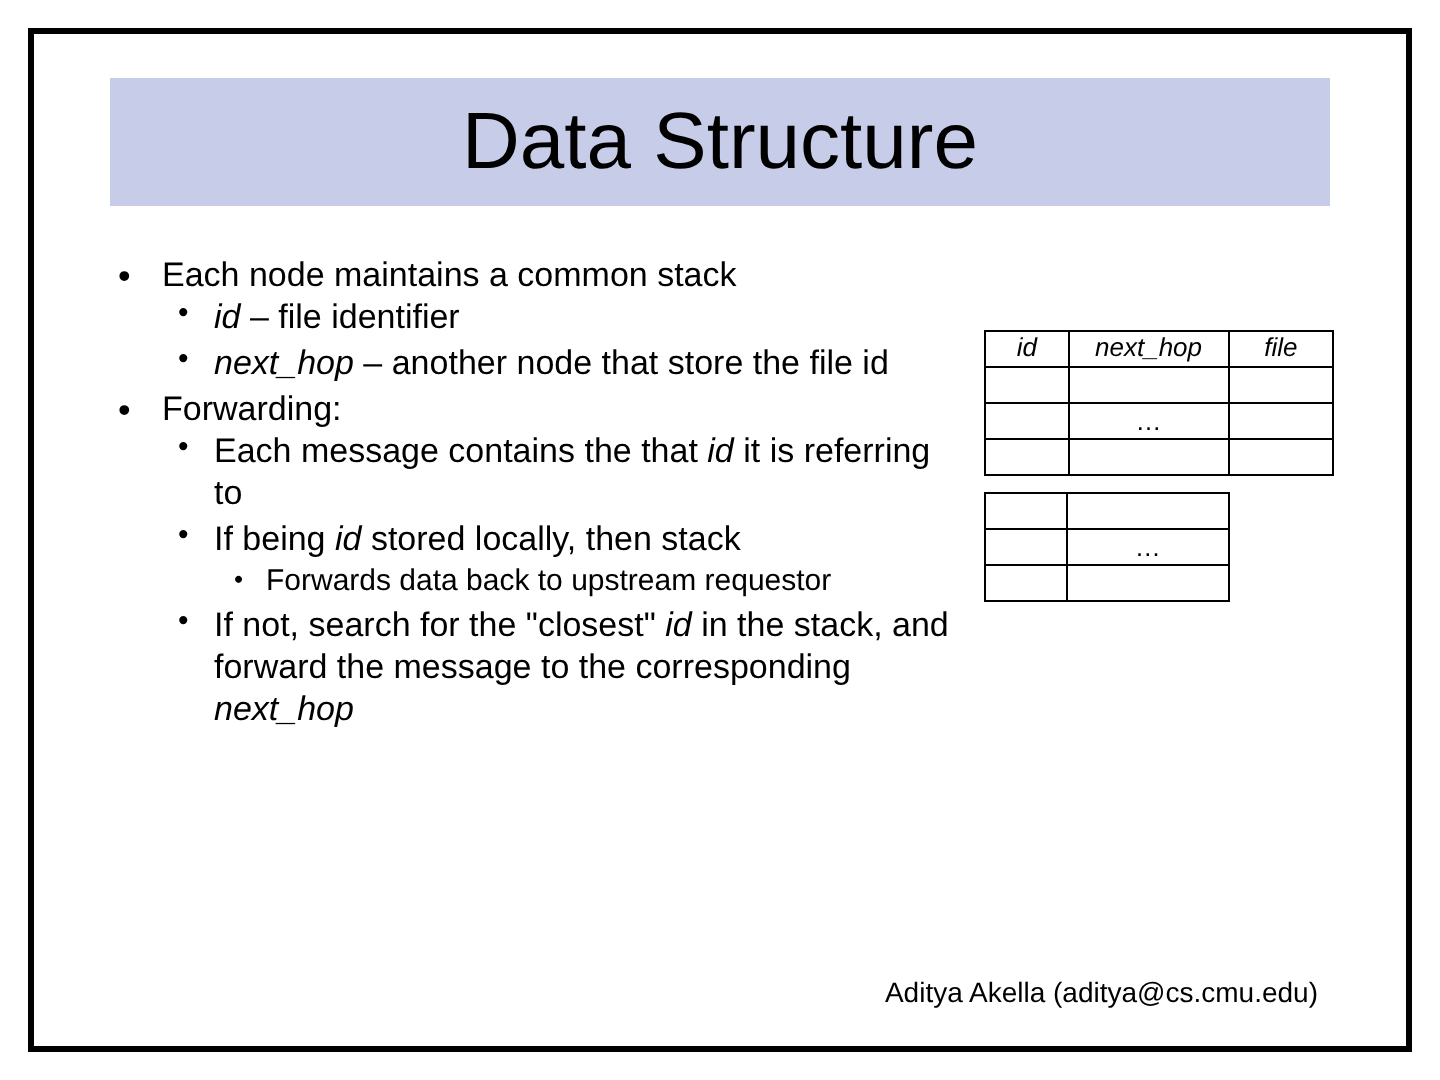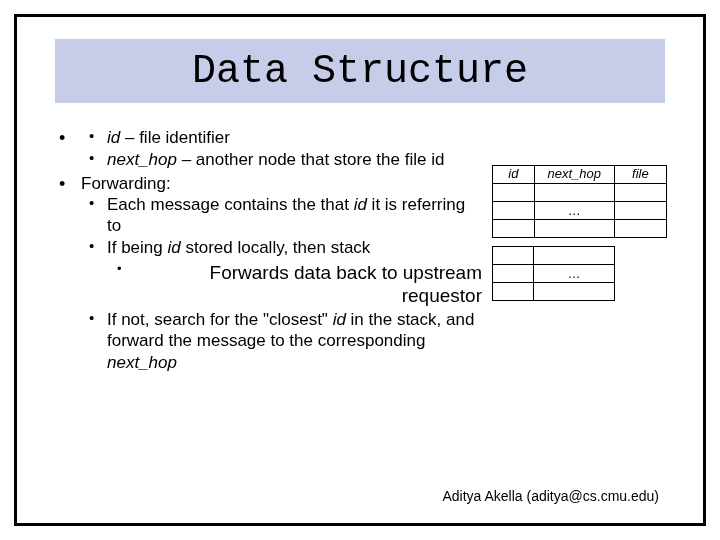--- a/index.html
+++ b/index.html
@@ -24,42 +24,42 @@
     top: 22px;
     left: 38px;
     right: 38px;
     height: 64px;
     background: #c7cde8;
     display: flex;
     align-items: center;
     justify-content: center;
   }
   .title-text {
-    font-family: Liberation Mono, monospace;
+    font-family: Liberation Sans, sans-serif;
     font-size: 40px;
     color: #000;
   }
   .content {
     position: absolute;
     top: 110px;
     left: 36px;
     right: 36px;
     bottom: 18px;
     font-size: 17px;
     line-height: 1.25;
     color: #000;
   }
   ul { list-style: none; }
   .lvl1 > li { position: relative; padding-left: 28px; margin-bottom: 2px; }
   .lvl1 > li::before { content: "•"; position: absolute; left: 6px; top: 0; font-size: 18px; }
   .lvl2 { margin-top: 0; }
   .lvl2 > li { position: relative; padding-left: 26px; margin-bottom: 1px; }
   .lvl2 > li::before { content: "•"; position: absolute; left: 8px; top: 0; font-size: 15px; }
   .lvl3 { margin-top: 2px; }
-  .lvl3 > li { position: relative; padding-left: 26px; font-size: 19px; margin-bottom: 1px; text-align: right; }
+  .lvl3 > li { position: relative; padding-left: 26px; font-size: 15px; margin-bottom: 1px; }
   .lvl3 > li::before { content: "•"; position: absolute; left: 10px; top: 0; font-size: 13px; }
   .content em { font-style: italic; }
   .right-col {
     float: right;
     width: 175px;
     margin-left: 10px;
     margin-top: 38px;
   }
   .stack-table {
     border-collapse: collapse;
@@ -145,20 +145,21 @@
               <td></td>
               <td></td>
             </tr>
       </tbody>
         </table>
     </div>
 
     <div class="left-col">
     <ul class="lvl1">
       <li>
+        <span>Each node maintains a common stack</span>
         <ul class="lvl2">
           <li>
             <em>id</em><span> – file identifier</span>
           </li>
           <li>
             <em>next_hop</em><span> – another node that store the file id</span>
           </li>
         </ul>
       </li>
       <li>

